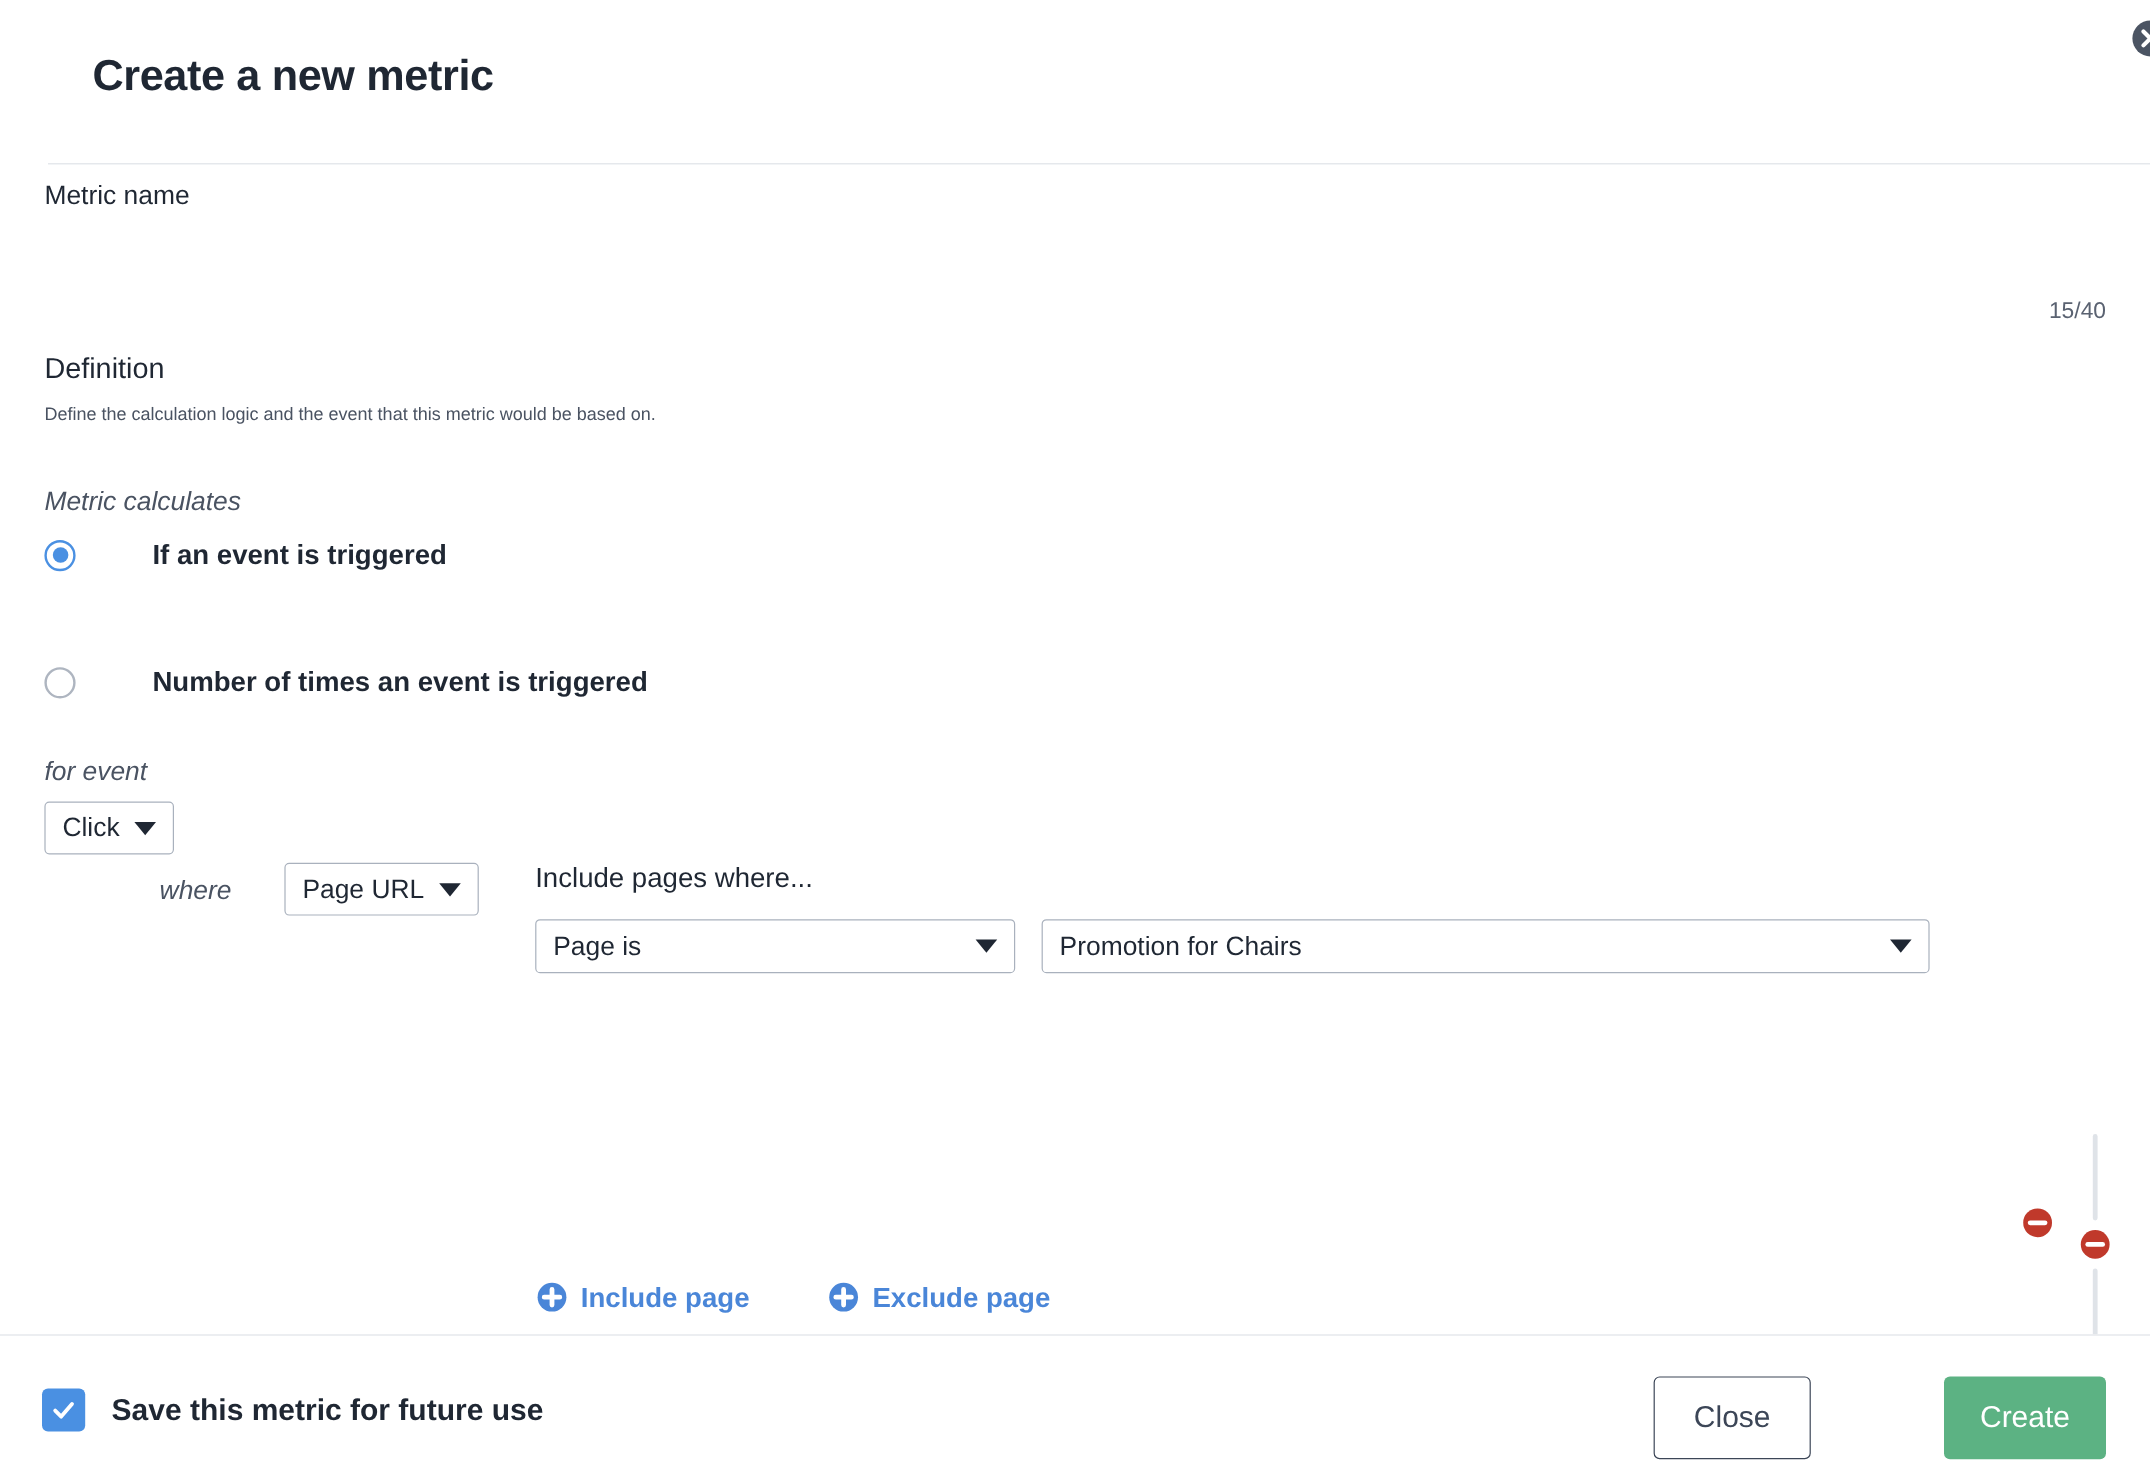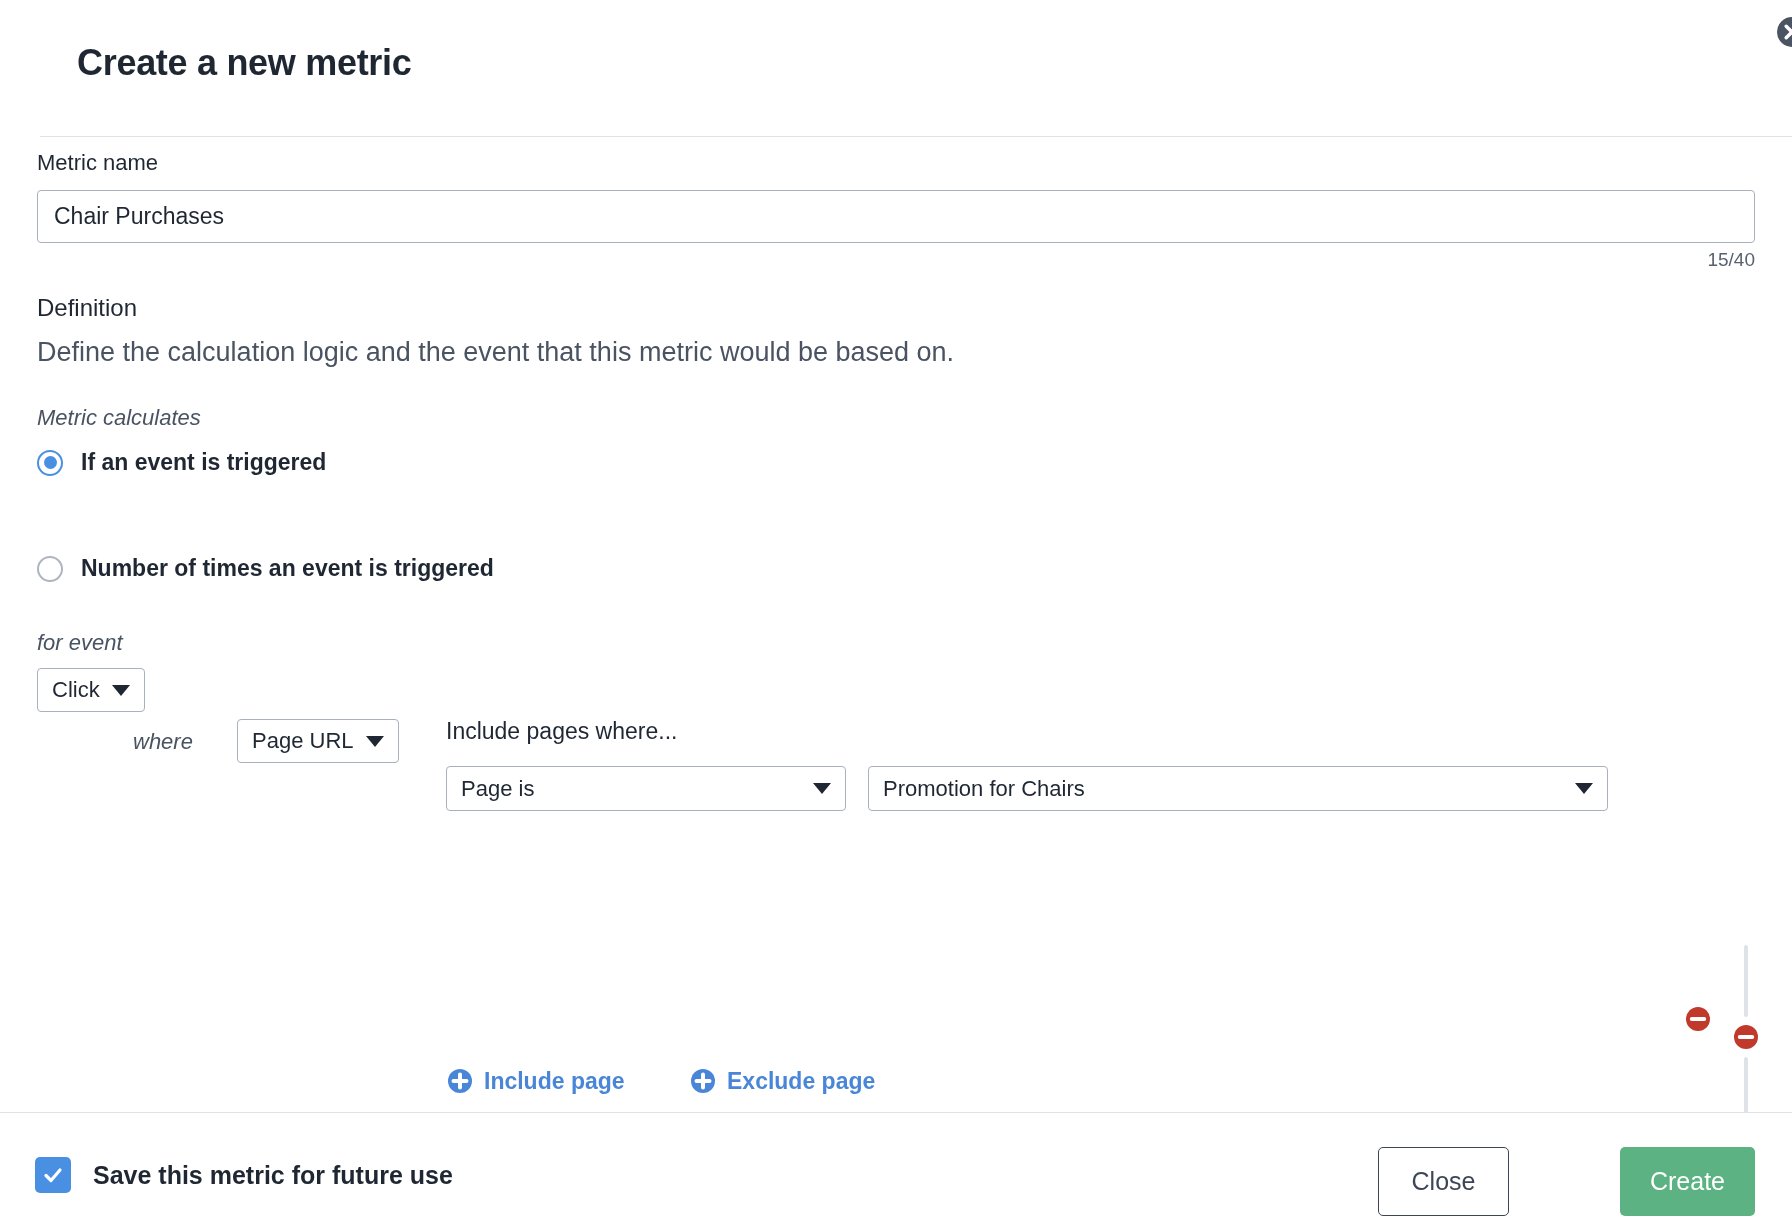--- a/index.html
+++ b/index.html
@@ -30,21 +30,21 @@
 
   
   .body { position: absolute; left: 0; top: 137px; width: 1792px; height: 975px; overflow: hidden; }
 
   .label-strong {
     font-size: 22px; font-weight: normal; color: #1f2733;
   }
   .label-italic {
     font-size: 22px; font-style: italic; color: #4a5362;
   }
-  .desc { font-size: 27px; color: #4a5362; }
+  .desc { font-size: 15px; color: #4a5362; }
 
   #metric-name-label { position: absolute; left: 37px; top: 13px; }
 
   .name-input {
     position: absolute; left: 37px; top: 53px;
     width: 1718px; height: 53px;
     border: 1px solid #a9b1bd; border-radius: 4px;
     font-family: "Liberation Sans", sans-serif;
     font-size: 23px; color: #1f2733;
     padding: 0 16px; background: #fff; outline: none;
@@ -53,21 +53,21 @@
     position: absolute; right: 37px; top: 112px;
     font-size: 19px; color: #5a6271;
   }
 
   #definition-label { position: absolute; left: 37px; top: 157px; font-size: 24px; }
   #definition-desc  { position: absolute; left: 37px; top: 200px; }
 
   #metric-calculates-label { position: absolute; left: 37px; top: 268px; }
 
   
-  .radio-row { position: absolute; left: 37px; display: flex; align-items: center; cursor: pointer; }
+  .radio-row { position: absolute; left: 37px; display: flex; align-items: center; cursor: pointer; gap: 46px; }
   .radio-row.r0 { top: 312px; }
   .radio-row.r1 { top: 365px; }
   .radio-row.r2 { top: 418px; }
 
   .radio {
     width: 26px; height: 26px; border-radius: 50%;
     border: 2px solid #aeb5c0; background: #fff;
     display: inline-flex; align-items: center; justify-content: center;
     flex: none;
   }
@@ -167,21 +167,20 @@
       <svg width="36" height="36" viewBox="0 0 36 36">
         <circle cx="18" cy="18" r="15" fill="#4b5463"></circle>
         <path d="M12.2 12.2 L23.8 23.8 M23.8 12.2 L12.2 23.8" stroke="#ffffff" stroke-width="3.4" stroke-linecap="round"></path>
       </svg>
     </div>
   </div>
 
   <div class="body">
 
     <div class="label-strong" id="metric-name-label">Metric name</div>
-    <input class="name-input" id="metric-name-input" type="text" value="Chair Purchases" style="">
     <div class="char-count">15/40</div>
 
     <div class="label-strong" id="definition-label">Definition</div>
     <div class="desc" id="definition-desc">Define the calculation logic and the event that this metric would be based on.</div>
 
     <div class="label-italic" id="metric-calculates-label">Metric calculates</div>
 
     <div class="radio-row r0">
       <span class="radio on"></span>
       <span class="radio-label">If an event is triggered</span>

